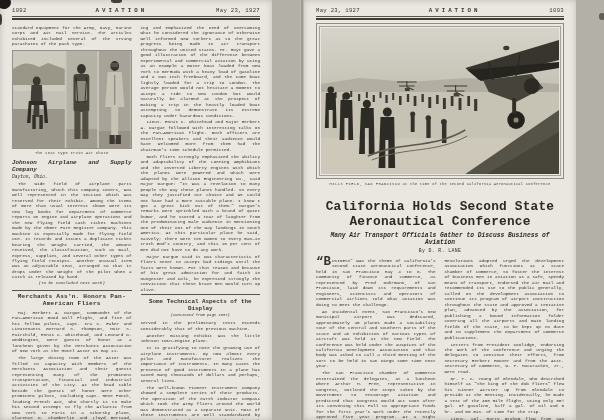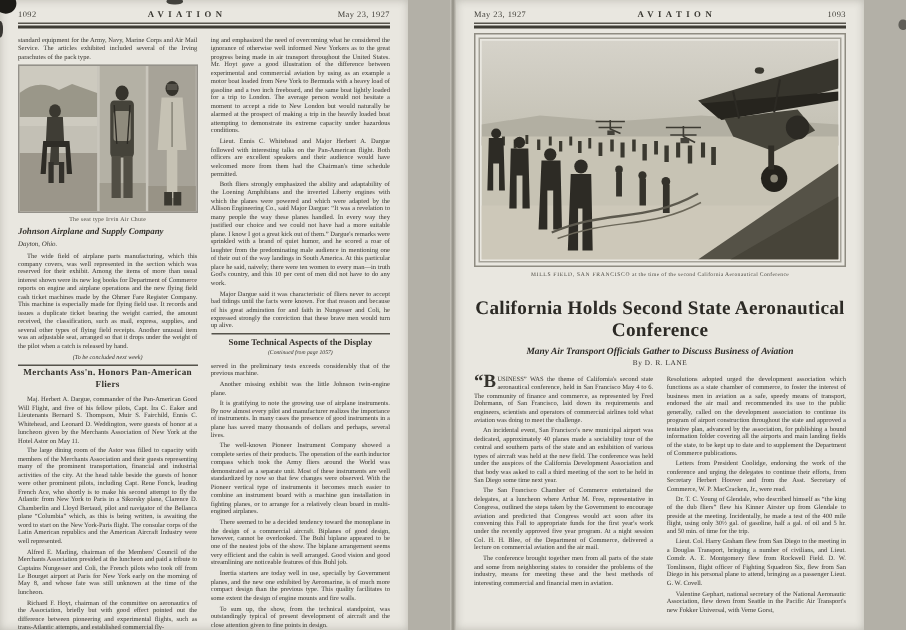--- a/index.html
+++ b/index.html
@@ -1,19 +1,19 @@
 <!DOCTYPE html>
 <html><head>
 <meta charset="utf-8">
 <style>
   * { margin:0; padding:0; box-sizing:border-box; }
   html,body { width:604px; height:420px; }
   body { background:#a29f96; font-family:"Liberation Serif","DejaVu Serif",serif; }
   .scan { position:relative; width:604px; height:420px; background:#b3b0a7; overflow:hidden; }
-  .page { position:absolute; top:0; height:420px; width:272px; background:#e9e7e0; color:#2e2c28; overflow:hidden; padding:7px 12px 6px 12px; box-shadow:inset 0 0 6px rgba(60,55,45,.25); }
+  .page { position:absolute; top:0; height:420px; width:272px; background:#e9e7e0; color:#2e2c28; overflow:hidden; padding:7px 12px 6px 12px; box-shadow:inset 0 0 6px rgba(60,55,45,.25);font-family:Liberation Mono, monospace; }
   .page.left { left:0; }
   .page.right { left:304px; }
   .spine { position:absolute; left:300px; top:0; width:4px; height:420px; background:linear-gradient(90deg,#cac7bf,#8f8c82,#cac7bf); }
 
   
   .pg-header { display:flex; justify-content:space-between; align-items:baseline; font-size:5.6px; letter-spacing:.3px; color:#3a3832; }
   .pg-header .mag { font-weight:bold; letter-spacing:3px; font-size:5.8px; }
   .rule1 { height:1px; background:#57544c; margin-top:2px; }
   .rule2 { height:2px; background:#3e3c35; margin-top:1px; }
 

